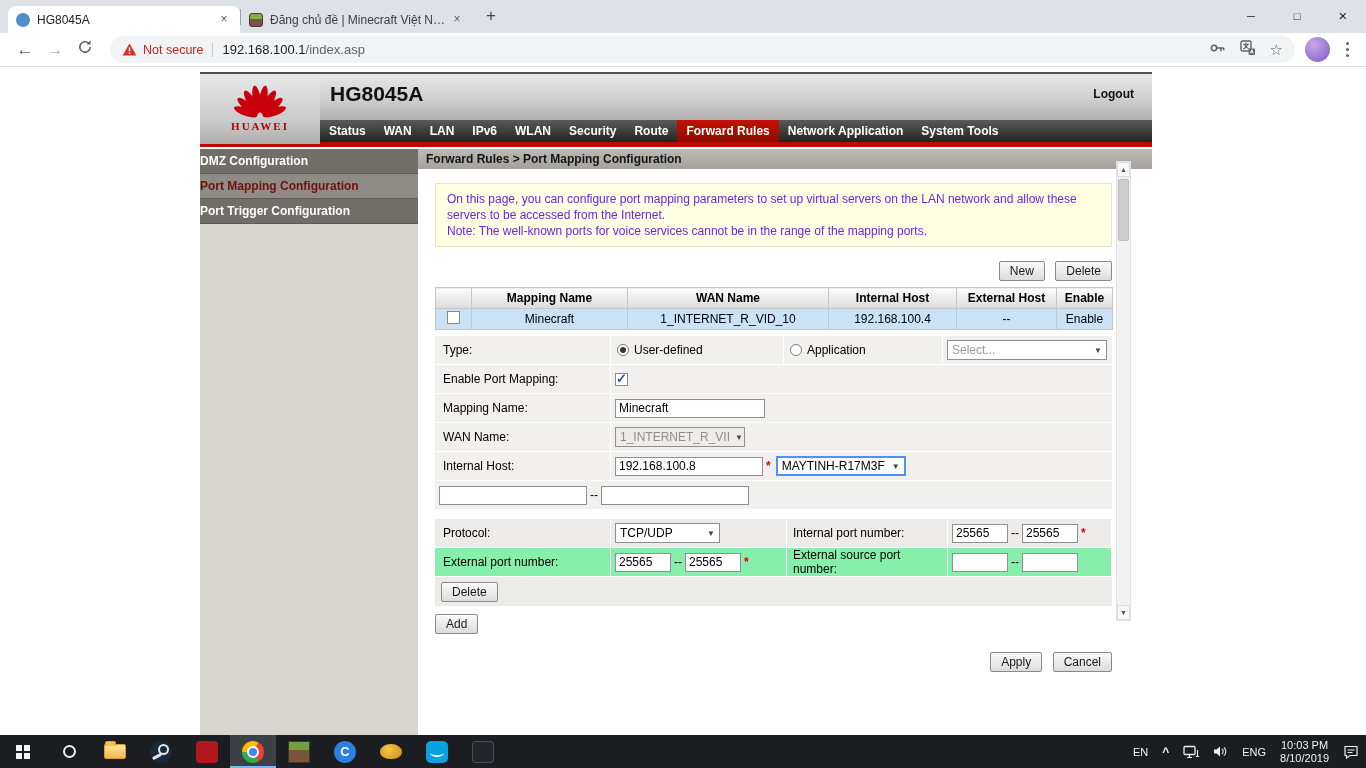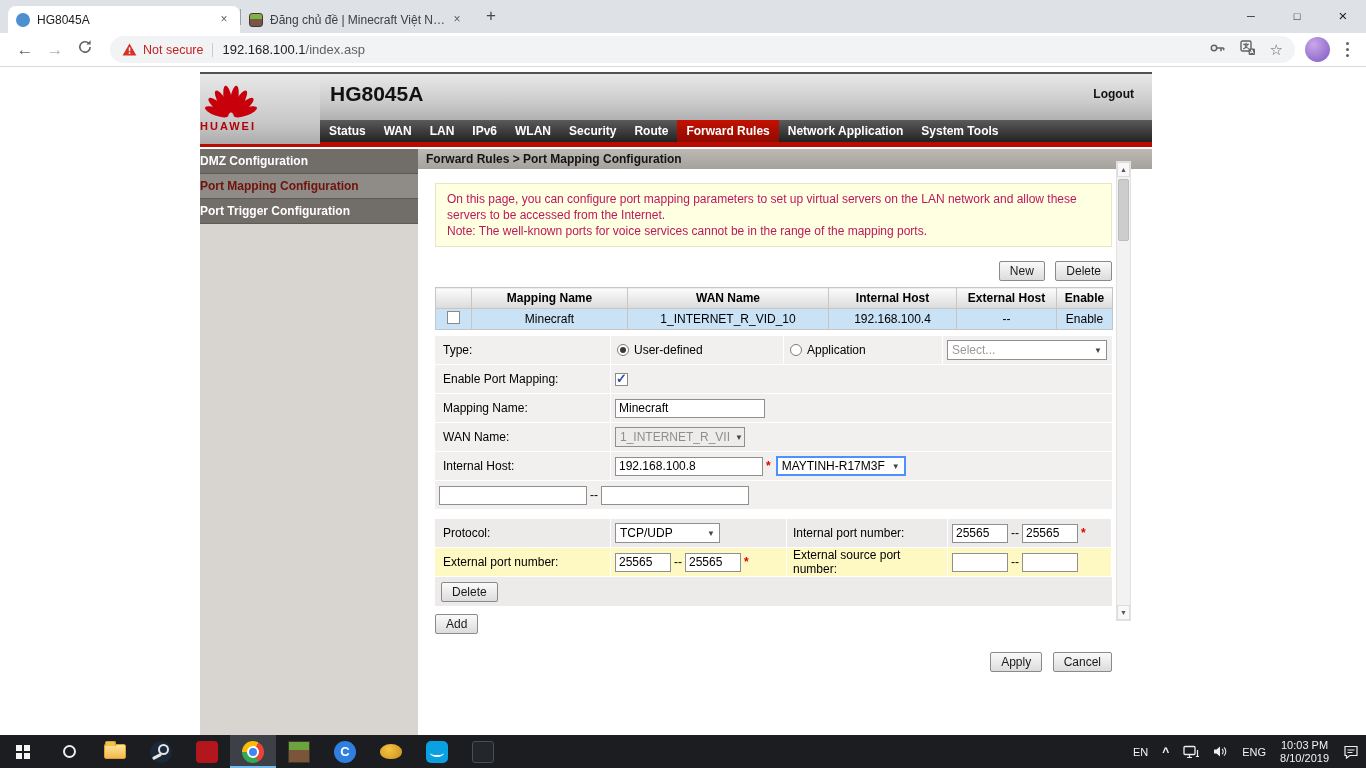--- a/index.html
+++ b/index.html
@@ -44,21 +44,21 @@
   .menu-dots { width:18px; height:20px; display:flex; justify-content:center; padding-top:2px; }
   .menu-dots i { width:3px; height:3px; border-radius:50%; background:#5F6368; display:block;
                  box-shadow:0 6px 0 #5F6368, 0 12px 0 #5F6368; }
 
   
   .pagearea { position:absolute; top:68px; bottom:33px; left:0; right:0; background:#fff; }
   .app { position:absolute; left:200px; top:4px; width:952px; bottom:0; }
   .hdr { height:48px; border-top:2px solid #515151;
          background:linear-gradient(#E8E8E8 0%, #CCCCCC 60%, #B0B0B0 100%); position:relative; }
   .logo-block { position:absolute; left:0; top:0; width:120px; height:70px; z-index:2;
-                background:linear-gradient(#E8E8E8 0%, #C8C8C8 70%, #ACACAC 100%); text-align:left; }
+                background:linear-gradient(#E8E8E8 0%, #C8C8C8 70%, #ACACAC 100%); text-align:center;font-family:Liberation Serif, serif; }
   .brand-txt { font-size:11px; font-weight:bold; letter-spacing:2px; color:#B5000C; margin-top:-2px; }
   .model-title { position:absolute; left:130px; top:8px; font-size:21px; font-weight:bold; color:#111; }
   .logout { position:absolute; right:18px; top:13px; font-size:12px; font-weight:bold; color:#111; cursor:pointer; }
   .navrow { height:22px; margin-left:120px; background:linear-gradient(#5A5A5A, #222);
             display:flex; }
   .navtab { padding:0 9px; line-height:22px; font-size:12px; font-weight:bold; color:#fff; cursor:pointer; white-space:nowrap; }
   .navtab.active { background:linear-gradient(#C41100, #8F0B00); }
   .redline { height:5px; background:#BB0A01; }
   .appbody { position:absolute; top:77px; bottom:0; left:0; right:0; display:flex; }
 
@@ -66,21 +66,21 @@
   .side-item { height:25px; line-height:25px; background:#716D69;
                border-bottom:1px solid #5E5A56; color:#fff; font-size:12px; font-weight:bold; cursor:pointer; }
   .side-item.active { background:#8F8B87; color:#70120C; }
 
   .main { flex:1; position:relative; background:#fff; }
   .crumb { height:20px; line-height:20px; background:linear-gradient(#BCB8B4,#A5A19D);
            color:#141414; font-size:12px; font-weight:bold; padding-left:8px; }
   .content { position:absolute; top:20px; left:0; right:0; bottom:0; overflow:hidden;
              padding:14px 40px 0 17px; }
 
-  .note { background:#FFFFE1; border:1px solid #E6E6C4; color:#be185d; font-size:12px;
+  .note { background:#FFFFE1; border:1px solid #E6E6C4; color:#6d28d9; font-size:12px;
           line-height:16px; padding:7px 11px; }
   .btnrow-top { margin-top:14px; text-align:right; }
   .btn { display:inline-block; padding:2px 10px; font-size:12px; color:#1a1a1a;
          background:linear-gradient(#FAFAFA,#DCDCDC); border:1px solid #8A8A8A; border-radius:2px;
          cursor:pointer; font-family:"Liberation Sans",sans-serif; }
   .btnrow-top .btn + .btn { margin-left:6px; }
 
   table.maptable { width:677px; border-collapse:collapse; margin-top:6px; table-layout:fixed; }
   .maptable th { background:linear-gradient(#FCFCFC,#DBDBDB); border:1px solid #C6C6C6;
                  font-size:12px; font-weight:bold; height:21px; }
@@ -117,21 +117,21 @@
   .sel .arr { font-size:8px; color:#444; margin-left:5px; }
   .sel.placeholder { color:#9a9a9a; }
   .sel.disabled { background:#EDECEB; color:#8e8e8e; }
   .sel.focused { border:2px solid #4D90FE; }
   .selw160 { width:160px; } .selw130 { width:130px; } .selw105 { width:105px; }
 
   .portsblock { margin-top:10px; width:677px; }
   .prow { display:flex; height:28px; margin-bottom:1px; font-size:12px; }
   .prow .fcell { margin-right:1px; }
   .prow1 .fcell { background:#ECEBEA; }
-  .prow2 .fcell { background:#fef9c3; }
+  .prow2 .fcell { background:#86efac; }
   .prow3 { background:#ECEBEA; height:29px; display:flex; align-items:center; padding-left:6px; }
 
   .addrow { margin-top:8px; }
   .applyrow { margin-top:18px; text-align:right; }
   .applyrow .btn + .btn { margin-left:6px; }
 
   
   .sb { position:absolute; top:12px; right:21px; width:15px; height:460px; background:#F2F2F2;
         border:1px solid #E2E2E2; }
   .sb-btn { position:absolute; left:0; width:100%; height:15px; background:#F8F8F8;

